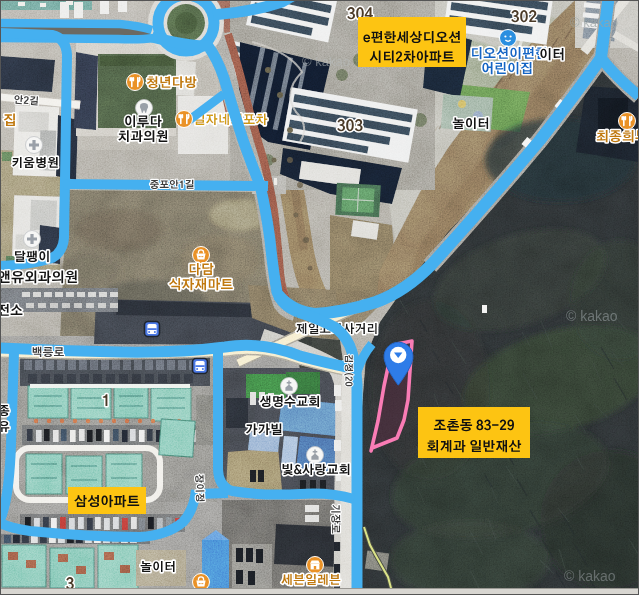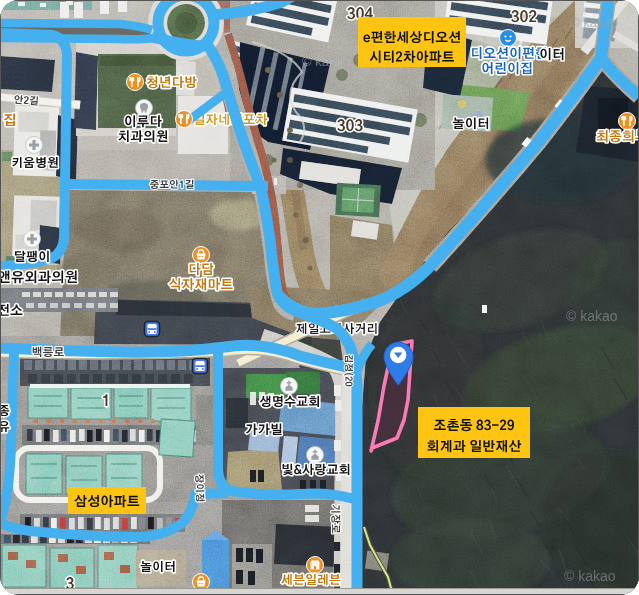--- a/index.html
+++ b/index.html
@@ -1,14 +1,14 @@
 <!DOCTYPE html>
 <html><head><meta charset="utf-8"><title>map</title>
 <style>html,body{margin:0;padding:0;background:#fff;font-family:"Liberation Sans",sans-serif;}
-#map{width:639px;height:595px;overflow:hidden;position:relative;border-radius:19px;}</style></head>
+#map{width:639px;height:595px;overflow:hidden;position:relative;}</style></head>
 <body>
 <div id="map"><svg width="639" height="595" viewBox="0 0 639 595">
       <defs>
 <filter id="rough">
           <feTurbulence type="fractalNoise" baseFrequency="0.9" numOctaves="2" result="n"></feTurbulence>
 <feColorMatrix in="n" type="matrix" values="0 0 0 0 0  0 0 0 0 0  0 0 0 0 0  0.6 0.6 0.6 0 0" result="a"></feColorMatrix>
 <feComposite operator="in" in="a" in2="SourceGraphic" result="tex"></feComposite>
 <feBlend in="SourceGraphic" in2="tex" mode="multiply"></feBlend>
         </filter>
 <filter id="soft" x="-20%" y="-20%" width="140%" height="140%">

